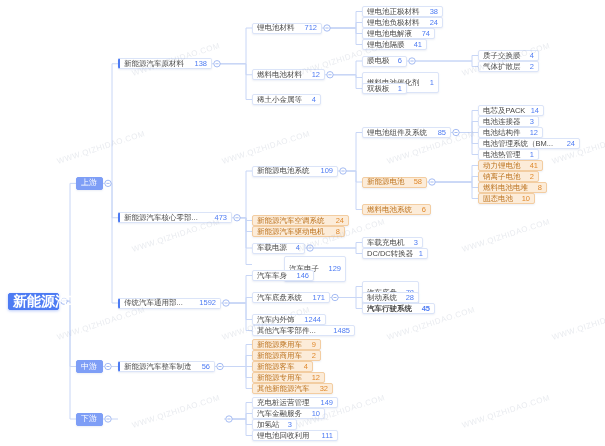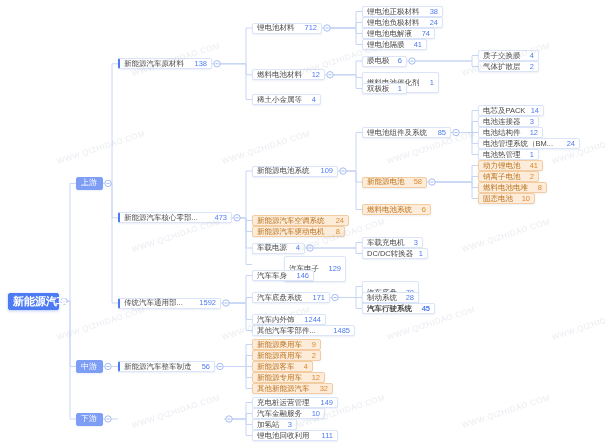--- a/index.html
+++ b/index.html
@@ -4,21 +4,21 @@
 <style>
   html,body{margin:0;padding:0;background:#ffffff;}
   #canvas{position:relative;width:605px;height:446px;overflow:hidden;background:#ffffff;
           font-family:"Liberation Sans","DejaVu Sans",sans-serif;}
   #edges{position:absolute;left:0;top:0;width:605px;height:446px;}
   .node{position:absolute;box-sizing:border-box;display:flex;align-items:center;
         padding:0 4px;border-radius:2px;font-size:7.5px;line-height:1;white-space:nowrap;
         background:#fff;border:1px solid #dbe4f8;color:#4a4a4a;cursor:pointer;
         box-shadow:0 1px 2px rgba(120,140,190,.14);}
   .node .cnt{margin-left:auto;padding-left:5px;color:#4d7bf3;}
-  .node.d0{background:#4d7bf3;border-color:#4d7bf3;color:#fff;font-size:11px;font-weight:bold;
+  .node.d0{background:#4d7bf3;border-color:#4d7bf3;color:#fff;font-size:14px;font-weight:bold;
            box-shadow:0 1px 3px rgba(77,123,243,.4);}
   .node.d1{background:#7e9ef6;border-color:#7e9ef6;color:#fff;font-size:8px;}
   .node.d2{border-left:2px solid #4d7bf3;}
   .node.hl{background:#fcecd9;border-color:#f3cda1;color:#bd7420;}
   .node.hl .cnt{color:#e08a2e;}
   #wm{position:absolute;left:0;top:0;width:605px;height:446px;pointer-events:none;}
   .wmtxt{position:absolute;font-size:8px;color:#9aa4b8;opacity:.22;transform:rotate(-18deg);
          white-space:nowrap;letter-spacing:.5px;}
 </style>
 </head>

